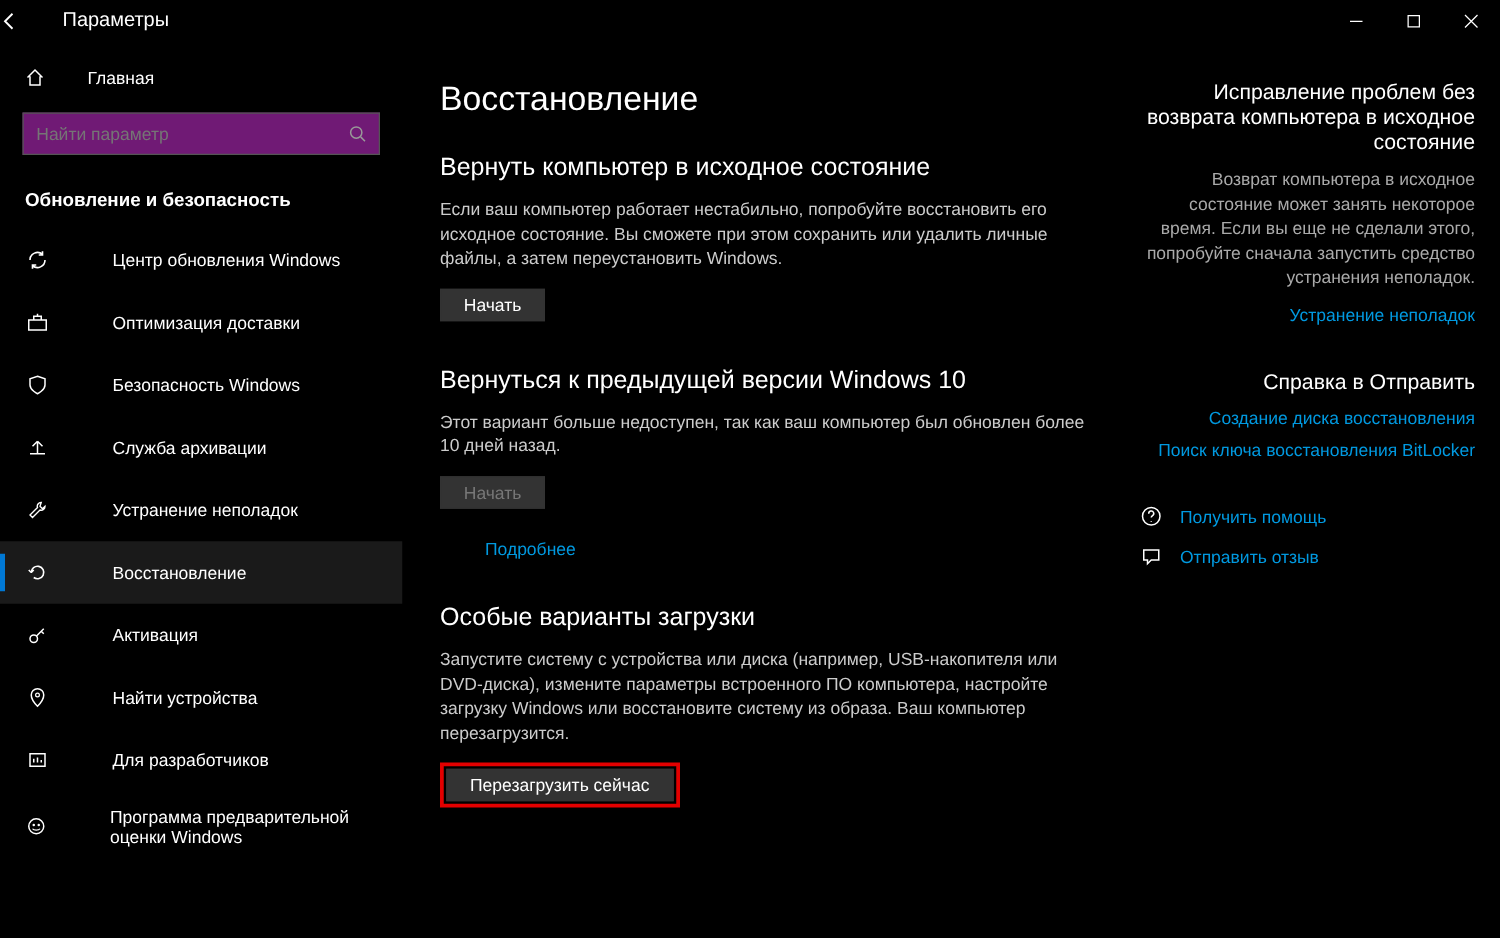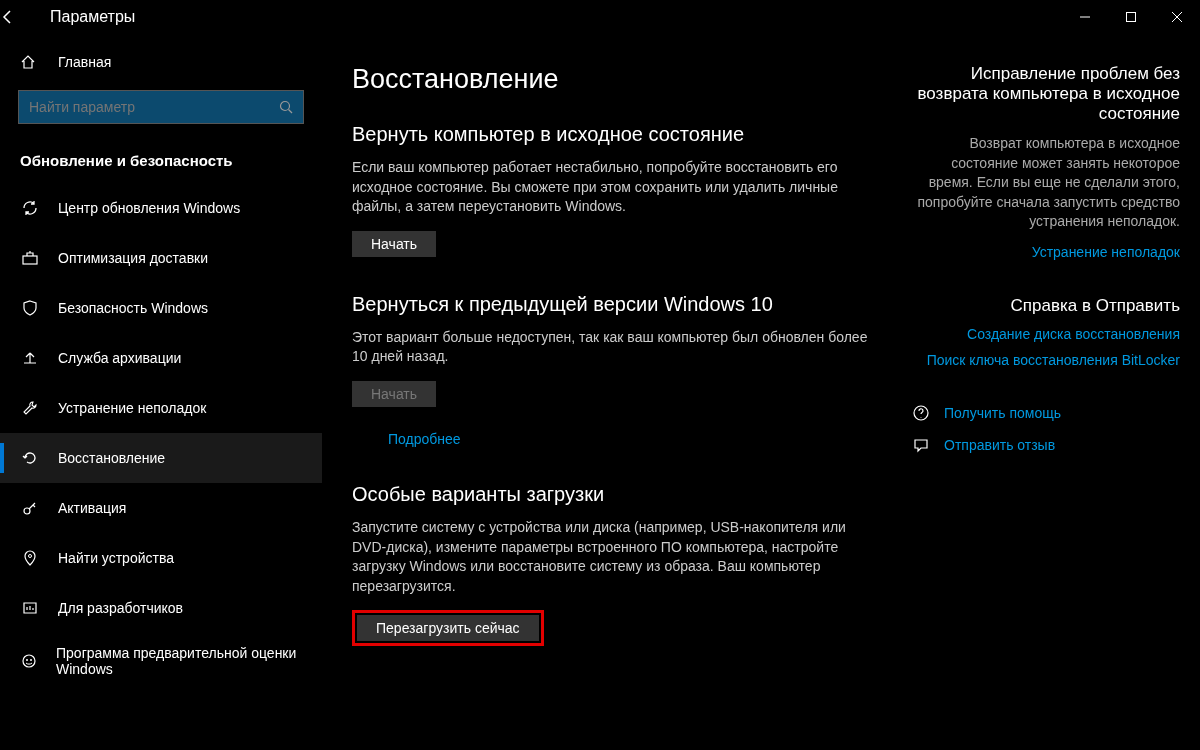--- a/index.html
+++ b/index.html
@@ -48,33 +48,34 @@
 .sidebar {
   width: 322px;
   padding: 10px 0 0 0;
   overflow-y: auto;
 }
 .sidebar .home {
   display: flex;
   align-items: center;
   padding: 10px 20px;
   cursor: pointer;
+  gap: 12px;
 }
 .sidebar .home .icon {
   width: 20px;
   margin-right: 18px;
 }
 .search-box {
   margin: 10px 18px 18px;
   border: 1px solid #555;
   display: flex;
   align-items: center;
   height: 34px;
   padding: 0 10px;
-  background: #0c4a6e;
+  background: #701a75;
 }
 .search-box input {
   flex: 1;
   background: transparent;
   border: none;
   color: #999;
   font-size: 14px;
   outline: none;
 }
 .search-box .icon {
@@ -86,20 +87,21 @@
   font-weight: 600;
   font-size: 15px;
 }
 .nav-item {
   display: flex;
   align-items: center;
   padding: 12px 20px;
   cursor: pointer;
   position: relative;
   min-height: 50px;
+  gap: 32px;
 }
 .nav-item.active {
   background: #1a1a1a;
 }
 .nav-item.active::before {
   content: "";
   position: absolute;
   left: 0;
   top: 10px;
   bottom: 10px;

